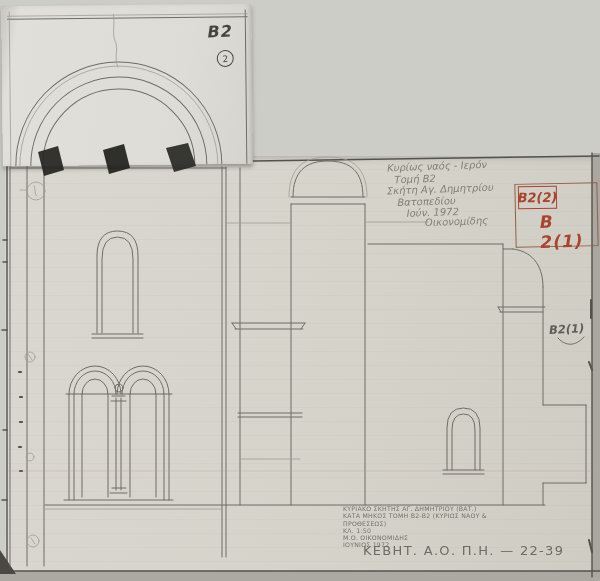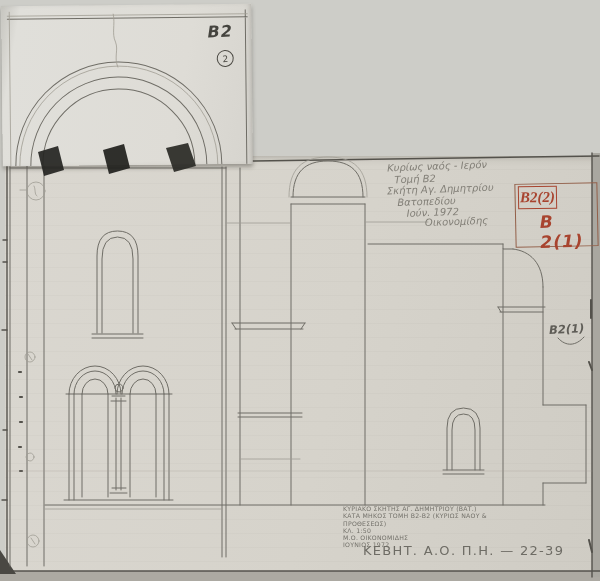--- a/index.html
+++ b/index.html
@@ -48,21 +48,21 @@
   .dark{stroke:#54524c; stroke-width:1.4; fill:none; stroke-linecap:round;}
   
   .idx-outer{
     position:absolute; left:515px; top:183px; width:81px; height:62px;
     border:1.6px solid #93604a; transform:rotate(-1.2deg);
   }
   .idx-small{
     position:absolute; left:518px; top:186px; width:37px; height:21px;
     border:1.6px solid #a8442f; color:#a8442f;
     display:flex; align-items:center; justify-content:center;
-    font-style:italic; font-weight:600; font-size:15px; transform:rotate(-1deg);font-family:Liberation Serif, serif;
+    font-style:italic; font-weight:600; font-size:13px; transform:rotate(-1deg);
   }
   .idx-large{
     position:absolute; left:540px; top:211px;
     font-style:italic; font-weight:600; font-size:17px; letter-spacing:1px;
     color:#a8442f; transform:rotate(-2deg);
   }
   .wall-label{
     position:absolute; left:549px; top:322px;
     font-style:italic; font-weight:600; font-size:11.5px;
     color:#5f5d57; transform:rotate(-3deg);

